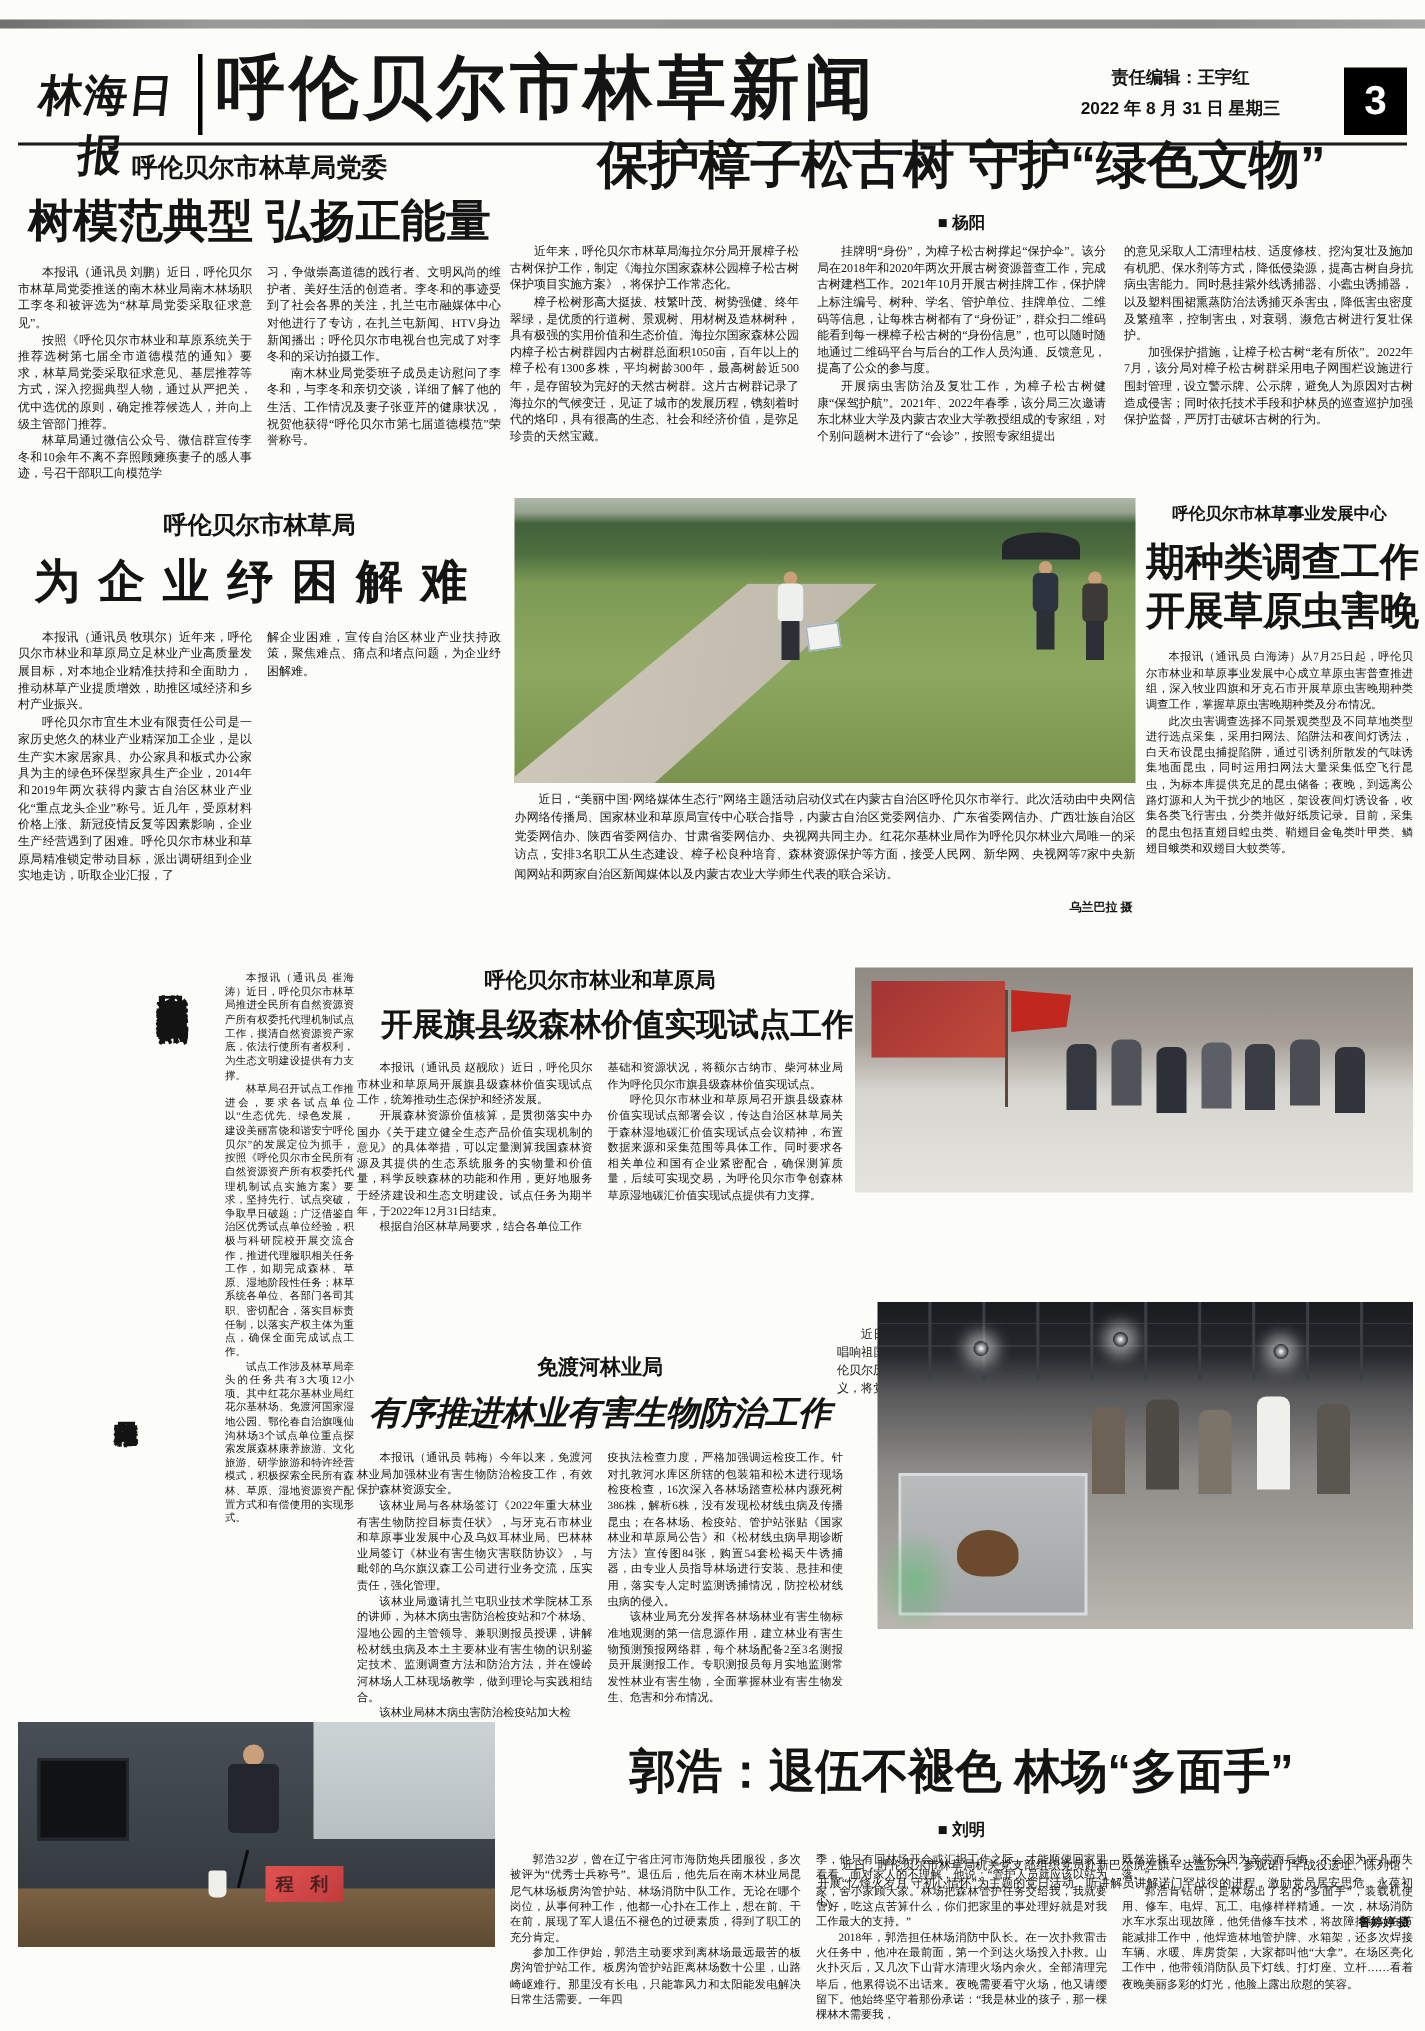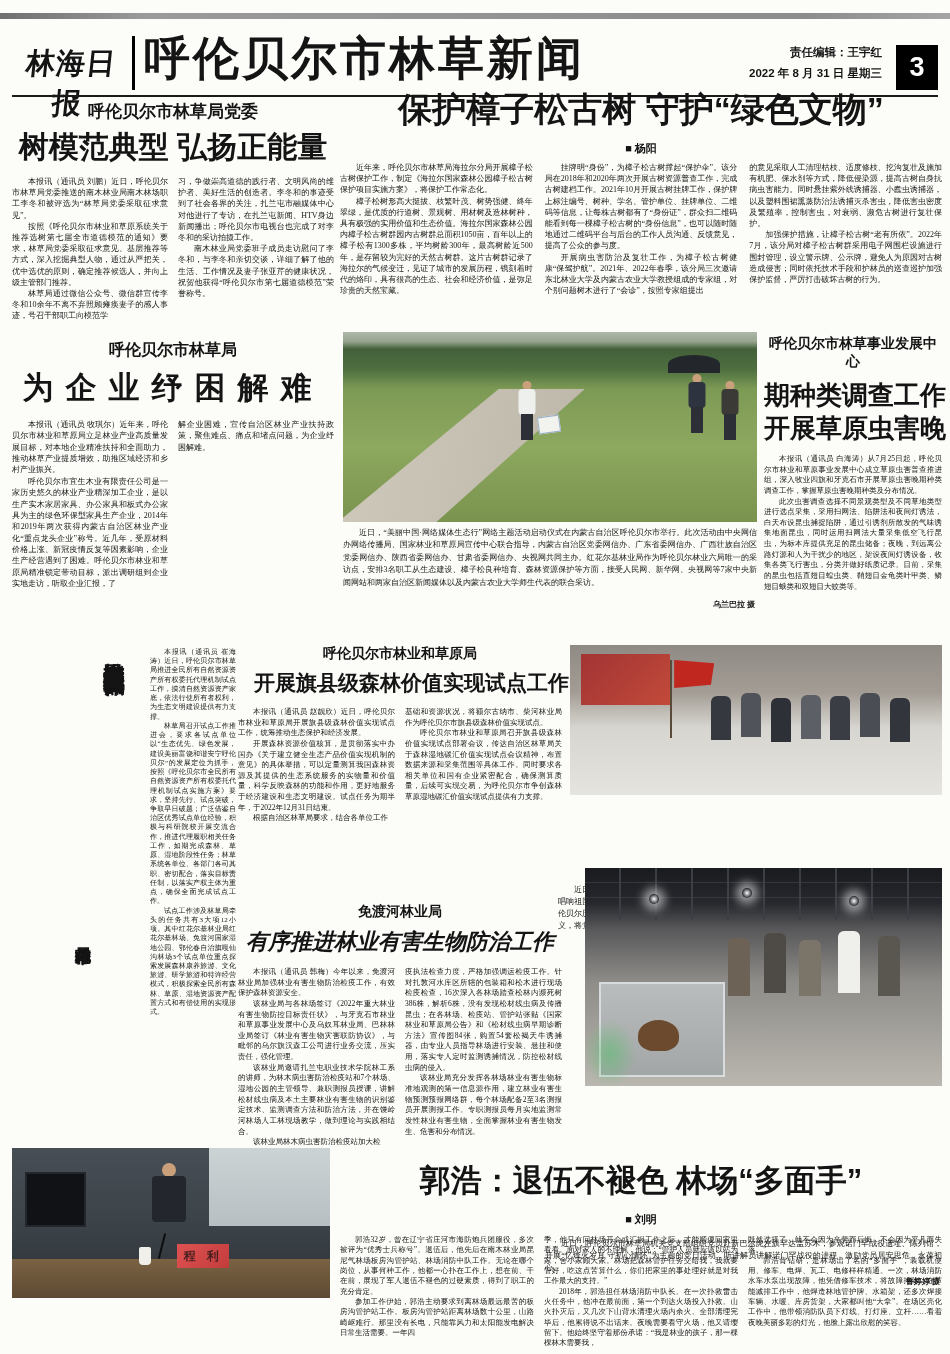--- a/index.html
+++ b/index.html
@@ -6,21 +6,21 @@
   .page{position:relative;width:950px;height:1354px;margin:0 auto;background:#fcfcf9;color:#141414;
         font-family:"Liberation Sans",sans-serif;overflow:hidden;}
   .abs{position:absolute;}
   
   .topstrip{left:0;top:13px;width:950px;height:6px;background:linear-gradient(90deg,#6f6f6f,#9a9a9a 15%,#8c8c8c 85%,#a5a5a5);}
   .masthead{left:12px;top:30px;width:926px;height:62px;}
   .logo{position:absolute;left:0;top:14px;width:114px;text-align:center;font-family:"Liberation Serif",serif;
         font-weight:bold;font-size:29px;transform:skewX(-6deg);letter-spacing:1px;}
   .mastdiv{position:absolute;left:120px;top:6px;width:2.5px;height:54px;background:#000;}
   .masttitle{position:absolute;left:132px;top:-2px;font-size:46px;font-weight:900;letter-spacing:3px;white-space:nowrap;}
-  .mastinfo{position:absolute;right:56px;top:12px;width:190px;text-align:right;font-weight:bold;font-size:11.5px;line-height:21px;}
+  .mastinfo{position:absolute;right:56px;top:12px;width:190px;text-align:center;font-weight:bold;font-size:11.5px;line-height:21px;}
   .pagenum{position:absolute;right:0;top:15px;width:42px;height:45px;background:#000;color:#fff;
            display:flex;align-items:center;justify-content:center;font-size:27px;font-weight:bold;}
   .mastrule{left:12px;top:95px;width:926px;height:1.5px;background:#1a1a1a;}
   
   .kicker{font-family:"Liberation Serif",serif;font-weight:bold;text-align:center;}
   .headline{font-weight:900;text-align:center;margin:0;white-space:nowrap;}
   .byline{text-align:center;font-size:11px;font-weight:bold;}
   .cols{display:flex;overflow:hidden;}
   .col{flex:1;text-align:justify;overflow:hidden;font-family:"Liberation Serif",serif;}
   .col p{margin:0;text-indent:2em;}
@@ -153,21 +153,21 @@
     </div>
   </div>
   <div class="abs caption" style="left:343px;top:527px;width:414px;height:84px;font-size:8px;line-height:1.55;">
     <div>
         <p>近日，“美丽中国·网络媒体生态行”网络主题活动启动仪式在内蒙古自治区呼伦贝尔市举行。此次活动由中央网信办网络传播局、国家林业和草原局宣传中心联合指导，内蒙古自治区党委网信办、广东省委网信办、广西壮族自治区党委网信办、陕西省委网信办、甘肃省委网信办、央视网共同主办。红花尔基林业局作为呼伦贝尔林业六局唯一的采访点，安排3名职工从生态建设、樟子松良种培育、森林资源保护等方面，接受人民网、新华网、央视网等7家中央新闻网站和两家自治区新闻媒体以及内蒙古农业大学师生代表的联合采访。</p>
       </div>
     <div class="credit">乌兰巴拉 摄</div>
   </div>
 
   <section class="abs" style="left:764px;top:335px;width:178px;height:305px;">
-    <div class="kicker" style="font-size:14px;font-family:'Liberation Sans',sans-serif;">呼伦贝尔市林草事业发展中心</div>
+    <div class="kicker" style="font-size:11px;font-family:'Liberation Sans',sans-serif;">呼伦贝尔市林草事业发展中心</div>
     <h2 class="headline" style="font-size:26px;line-height:1.25;margin:8px 0 10px;">
       <span style="display:block;">期种类调查工作</span>
       <span style="display:block;">开展草原虫害晚</span>
     </h2>
     <div class="cols" style="height:198px;font-size:7.5px;">
       <div class="col" style="line-height:1.42;">
           <p>本报讯（通讯员 白海涛）从7月25日起，呼伦贝尔市林业和草原事业发展中心成立草原虫害普查推进组，深入牧业四旗和牙克石市开展草原虫害晚期种类调查工作，掌握草原虫害晚期种类及分布情况。</p>
           <p>此次虫害调查选择不同景观类型及不同草地类型进行选点采集，采用扫网法、陷阱法和夜间灯诱法，白天布设昆虫捕捉陷阱，通过引诱剂所散发的气味诱集地面昆虫，同时运用扫网法大量采集低空飞行昆虫，为标本库提供充足的昆虫储备；夜晚，到远离公路灯源和人为干扰少的地区，架设夜间灯诱设备，收集各类飞行害虫，分类并做好纸质记录。目前，采集的昆虫包括直翅目蝗虫类、鞘翅目金龟类叶甲类、鳞翅目蛾类和双翅目大蚊类等。</p>
         </div>
     </div>

